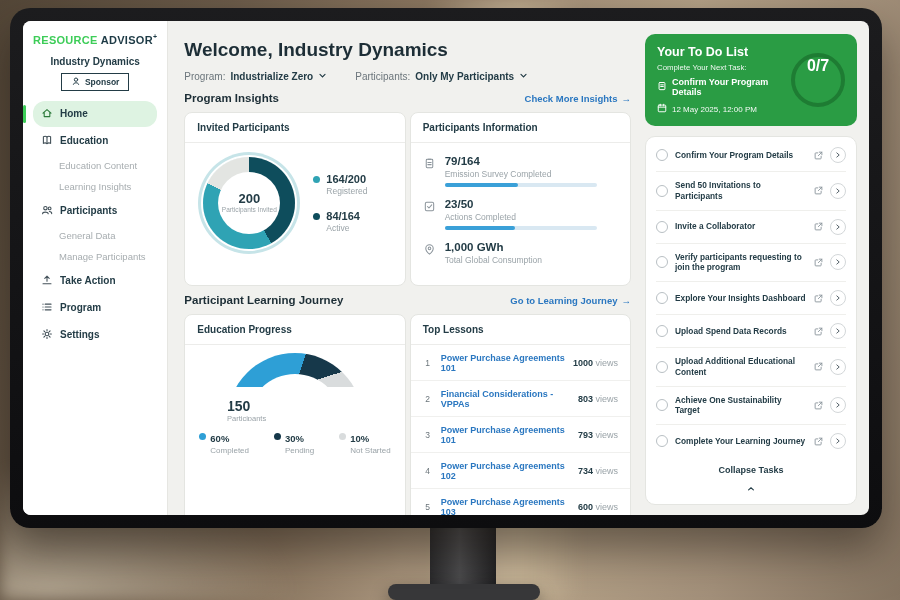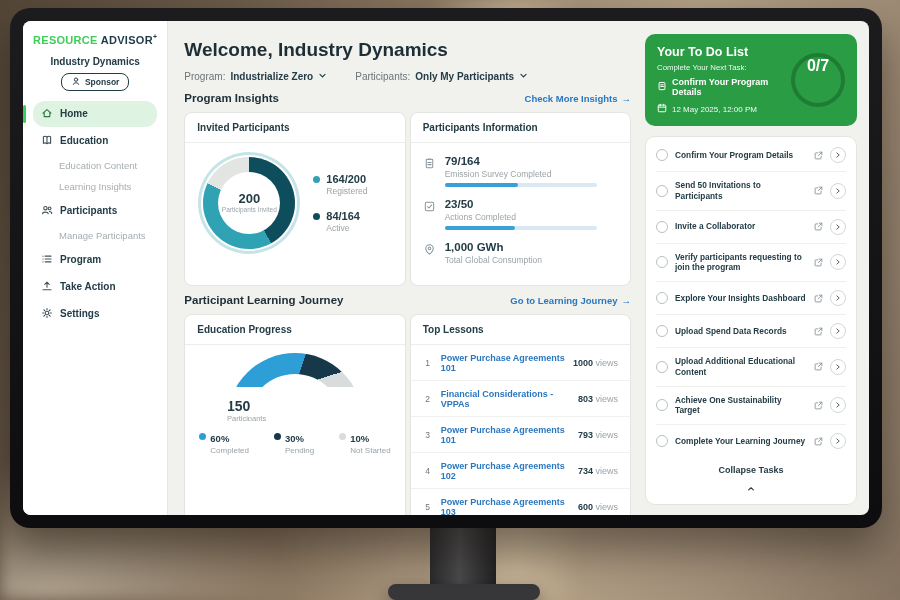--- a/index.html
+++ b/index.html
@@ -19,21 +19,21 @@
     box-shadow:0 22px 45px rgba(25,20,14,.5);}
   .screen{width:100%;height:100%;border-radius:8px;background:#f1f1ee;overflow:hidden;display:flex;color:#233c46;}
 
   
   .sidebar{flex:0 0 138px;background:#fff;border-right:1px solid #e6e6e2;padding:12px 10px;box-sizing:border-box;}
   .logo{font-size:11px;font-weight:bold;letter-spacing:.3px;white-space:nowrap;}
   .logo-green{color:#3dcd58;}
   .logo-dark{color:#1d3a45;}
   .logo sup{font-size:7px;color:#1d3a45;}
   .org{font-size:10px;font-weight:bold;color:#233c46;text-align:center;margin-top:10px;}
-  .badge{margin:6px auto 10px;display:flex;align-items:center;gap:4px;border:1.2px solid #233c46;border-radius:8px;
+  .badge{margin:6px auto 10px;display:flex;align-items:center;gap:4px;border:1.2px solid #233c46;border-radius:0;
     padding:2px 9px;font-size:8.5px;font-weight:bold;color:#233c46;width:max-content;cursor:pointer;}
   .nav-item{position:relative;display:flex;align-items:center;gap:7px;padding:6px 8px;border-radius:12px;
     font-size:10px;font-weight:bold;color:#233c46;cursor:pointer;margin:1px 0;}
   .nav-item.active{background:#def3e2;}
   .nav-item.active::before{content:"";position:absolute;left:-10px;top:4px;bottom:4px;width:3px;background:#3dcd58;border-radius:2px;}
   .nav-item svg{flex:none;}
   .nav-sub{padding:5px 8px 5px 26px;font-size:9.5px;color:#a7adb0;cursor:pointer;}
 
   
   .main{flex:1;min-width:0;padding:14px 14px 0 16px;box-sizing:border-box;}
@@ -157,32 +157,33 @@
           <div class="nav-sub">Learning Insights</div>
           <div class="nav-item">
             <span><svg width="12" height="12" viewBox="0 0 12 12" fill="none" stroke="#44525a" stroke-width="1.1" stroke-linecap="round">
                   <circle cx="4.4" cy="4.2" r="1.7"></circle>
                   <path d="M1.6 9.8c0-2.2 5.6-2.2 5.6 0"></path>
                   <circle cx="8.6" cy="4.4" r="1.4"></circle>
                   <path d="M8.4 7.5c1.5 0 2.3.9 2.3 2.1"></path>
                 </svg></span>
             <span class="nav-label">Participants</span>
           </div>
+          <div class="nav-sub">General Data</div>
           <div class="nav-sub">Manage Participants</div>
+          <div class="nav-item">
+            <span><svg width="12" height="12" viewBox="0 0 12 12" fill="none" stroke="#44525a" stroke-width="1.1" stroke-linecap="round" stroke-linejoin="round">
+                  <path d="M6 7.2V2.4M3.8 4.4 6 2.2l2.2 2.2M2 9.8h8"></path>
+                </svg></span>
+            <span class="nav-label">Take Action</span>
+          </div>
           <div class="nav-item">
             <span><svg width="12" height="12" viewBox="0 0 12 12" fill="none" stroke="#44525a" stroke-width="1.2" stroke-linecap="round">
                   <path d="M2 3.2h.01M4.2 3.2H10M2 6h.01M4.2 6H10M2 8.8h.01M4.2 8.8H10"></path>
                 </svg></span>
             <span class="nav-label">Program</span>
-          </div>
-          <div class="nav-item">
-            <span><svg width="12" height="12" viewBox="0 0 12 12" fill="none" stroke="#44525a" stroke-width="1.1" stroke-linecap="round" stroke-linejoin="round">
-                  <path d="M6 7.2V2.4M3.8 4.4 6 2.2l2.2 2.2M2 9.8h8"></path>
-                </svg></span>
-            <span class="nav-label">Take Action</span>
           </div>
           <div class="nav-item">
             <span><svg width="12" height="12" viewBox="0 0 12 12" fill="none" stroke="#44525a" stroke-width="1.1" stroke-linecap="round">
                   <circle cx="6" cy="6" r="1.8"></circle>
                   <path d="M6 1.6v1.2M6 9.2v1.2M1.6 6h1.2M9.2 6h1.2M2.9 2.9l.85.85M8.25 8.25l.85.85M9.1 2.9l-.85.85M3.75 8.25l-.85.85"></path>
                 </svg></span>
             <span class="nav-label">Settings</span>
           </div>
         </nav>
       </aside>

